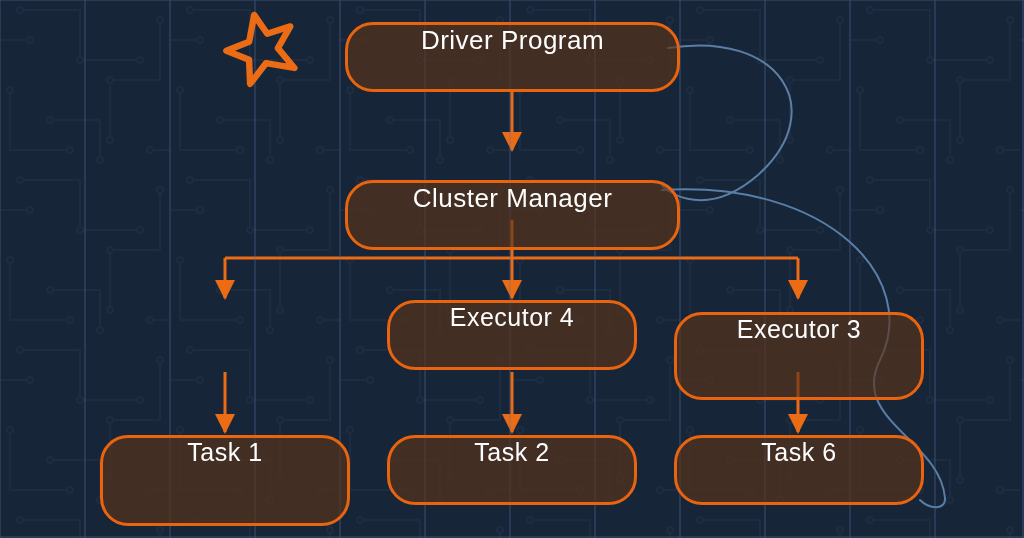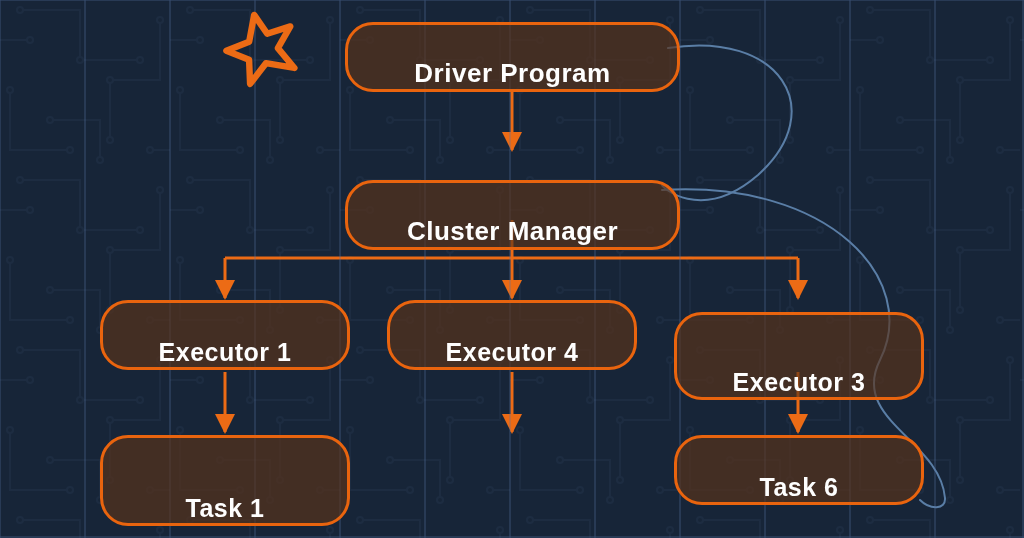--- a/index.html
+++ b/index.html
@@ -29,23 +29,23 @@
     pointer-events: none;
   }
   .node {
     position: absolute;
     z-index: 4;
     background: rgba(90, 50, 25, 0.65);
     border: 3px solid #e9640e;
     border-radius: 28px;
     color: #fefefe;
     display: flex;
-    align-items: flex-end;
+    align-items: flex-start;
     justify-content: center;
-    font-weight: 700;
+    font-weight: 400;
     letter-spacing: 0.5px;
     box-sizing: border-box;
   }
   .node .label {
     white-space: nowrap;
   }
   .node.top { font-size: 26px; }
   .node.mid { font-size: 26px; }
   .node.small { font-size: 25px; }
   .connectors {
@@ -148,32 +148,32 @@
   </svg>
 
   <div class="node top" style="left:345px; top:22px; width:335px; height:70px;">
     <span class="label">Driver Program</span>
   </div>
 
   <div class="node mid" style="left:345px; top:150px; width:335px; height:70px;margin-top:30px;">
     <span class="label">Cluster Manager</span>
   </div>
 
-  <div class="node small" style="left:100px; top:300px; width:250px; height:70px;">
-    <span class="label">Executor 1</span>
-  </div>
   <div class="node small" style="left:387px; top:300px; width:250px; height:70px;">
     <span class="label">Executor 4</span>
   </div>
   <div class="node small" style="left:674px; top:312px; width:250px; height:88px;">
     <span class="label">Executor 3</span>
   </div>
 
   <div class="node small" style="left:100px; top:435px; width:250px; height:91px;">
     <span class="label">Task 1</span>
+  </div>
+  <div class="node small" style="left:387px; top:435px; width:250px; height:70px;">
+    <span class="label">Task 2</span>
   </div>
   <div class="node small" style="left:674px; top:435px; width:250px; height:70px;">
     <span class="label">Task 6</span>
   </div>
 
   <svg class="grid" width="1024" height="538">
     <g stroke="#5673a1" stroke-width="1" opacity="0.55">
       <line x1="0" y1="0" x2="1024" y2="0"></line>
       <line x1="0" y1="537" x2="1024" y2="537"></line>
       <line x1="0" y1="0" x2="0" y2="538"></line>

